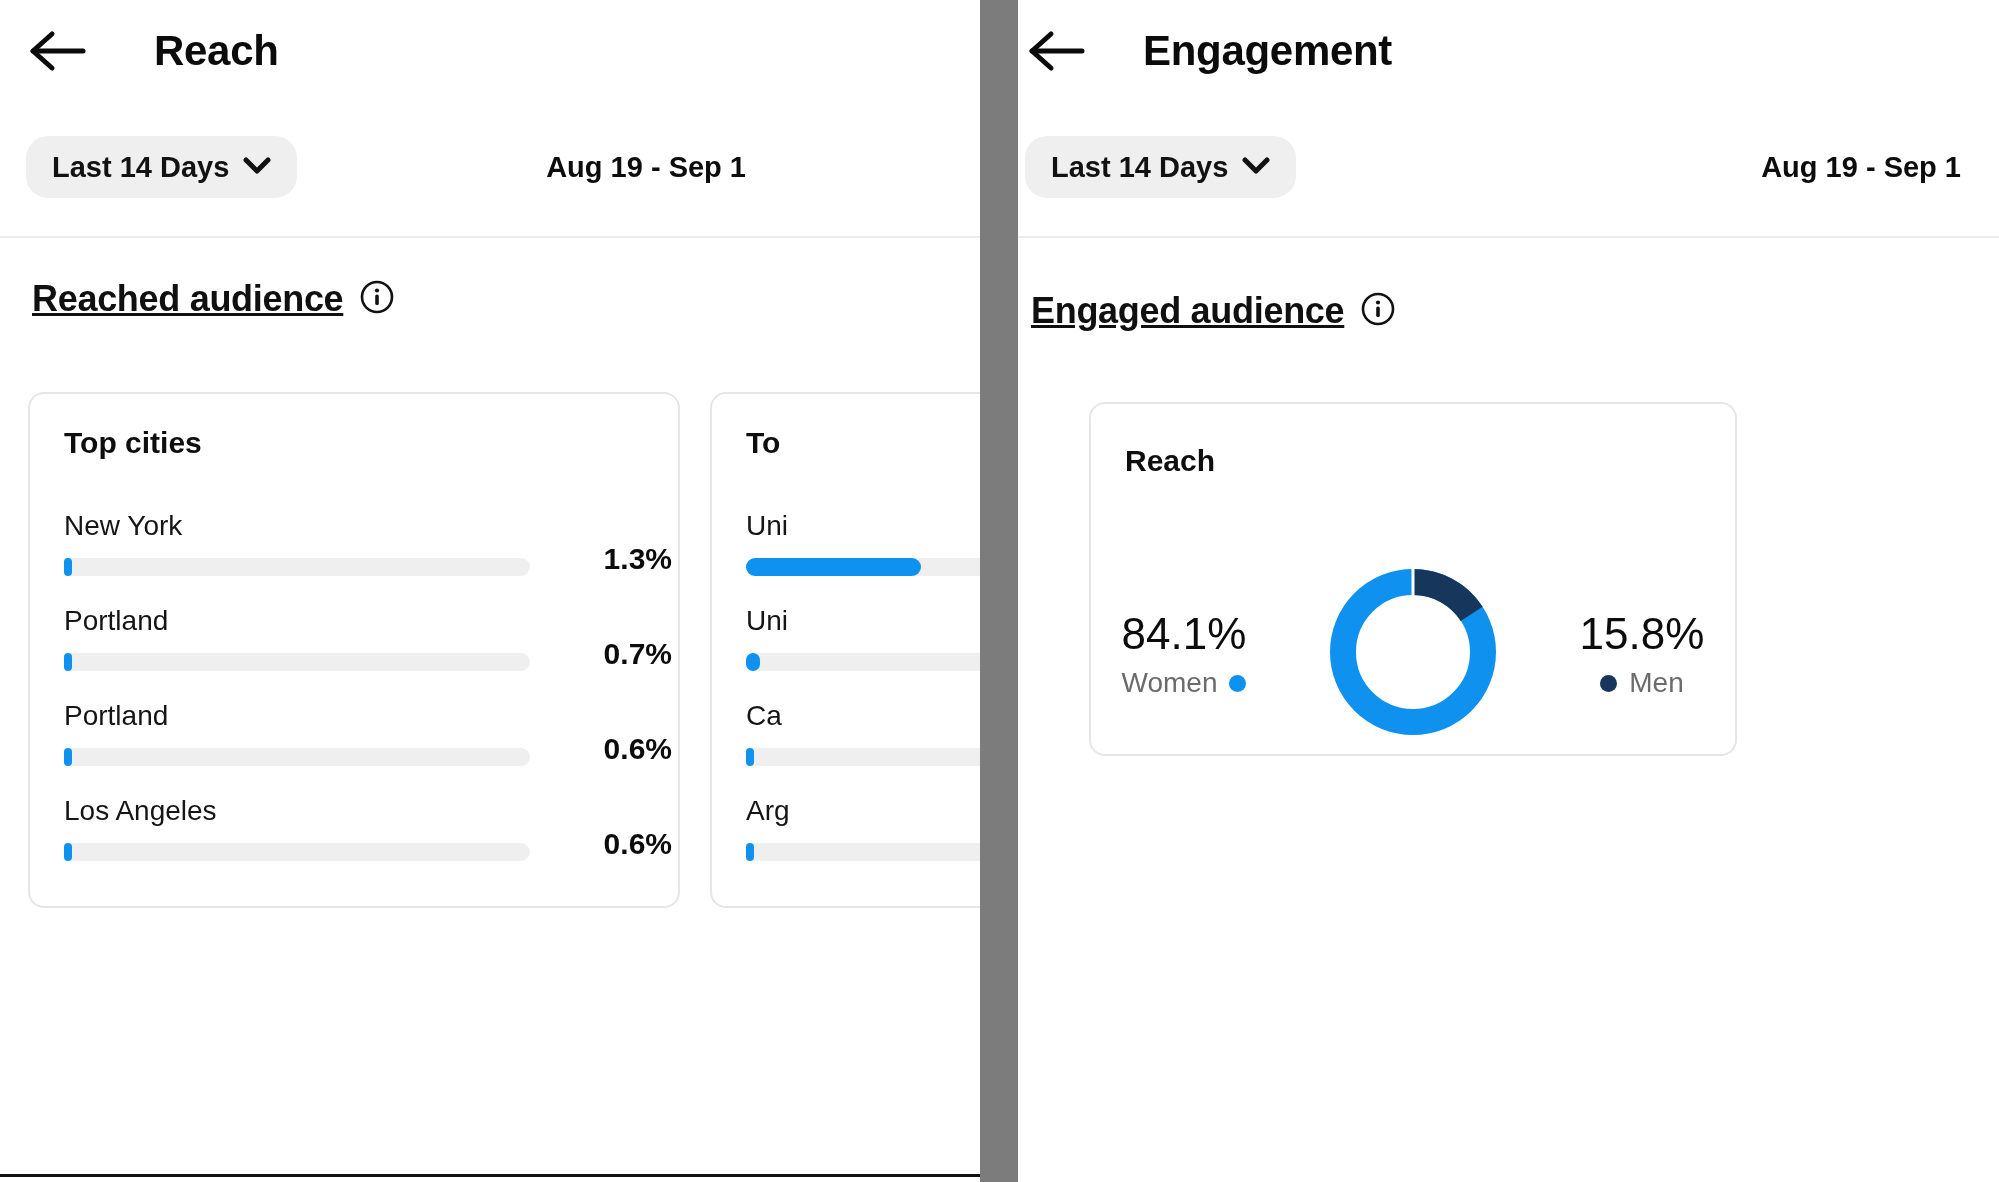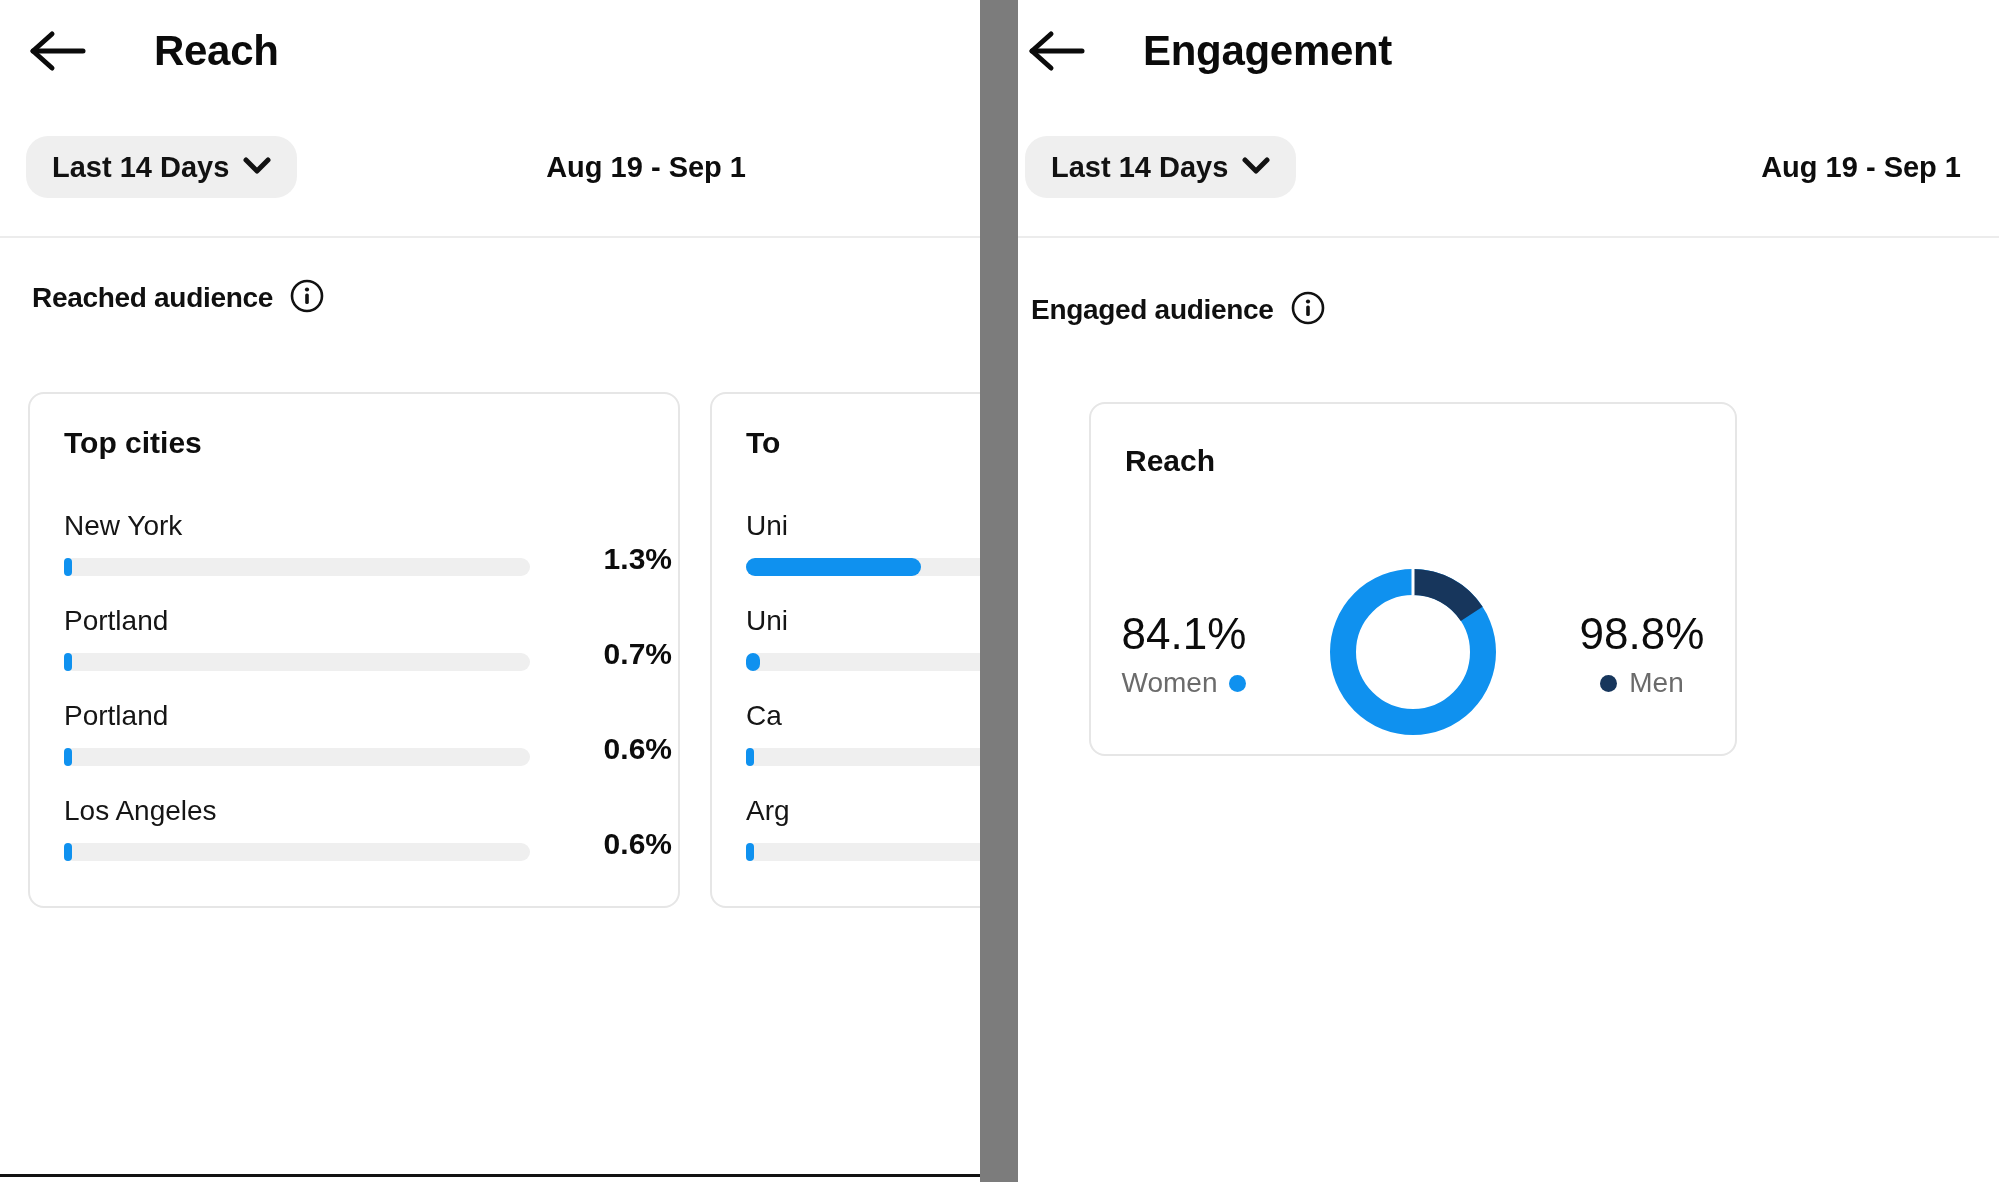--- a/index.html
+++ b/index.html
@@ -110,25 +110,26 @@
   }
 
   
   .section-heading {
     position: absolute;
     display: flex;
     align-items: center;
     gap: 16px;
   }
   .section-heading .sh-text {
-    font-size: 28px;
+    font-size: 36px;
     font-weight: 700;
     color: #101010;
     letter-spacing: -0.3px;
     white-space: nowrap;
+    text-decoration: underline;
   }
   .info-icon { display: block; cursor: pointer; }
 
   
   .card {
     position: absolute;
     background: #ffffff;
     border: 2px solid #e6e6e6;
     border-radius: 16px;
   }
@@ -404,21 +405,21 @@
 
             <circle cx="88" cy="88" r="70" fill="none" stroke="#0f91ef" stroke-width="26"></circle>
 
             <circle cx="88" cy="88" r="70" fill="none" stroke="#17365c" stroke-width="26" stroke-dasharray="69.5 370.4" stroke-dashoffset="0" transform="rotate(-90 88 88)"></circle>
 
             <line x1="88" y1="5" x2="88" y2="31" stroke="#ffffff" stroke-width="3"></line>
           </svg>
         </span>
 
         <div class="donut-side">
-          <div class="donut-pct">98.8%</div>
+          <div class="donut-pct">15.8%</div>
           <div class="donut-legend">
             <span class="dot" id="dot-men"></span>
             <span>Men</span>
           </div>
         </div>
 
       </div>
     </div>
   </div>
 

